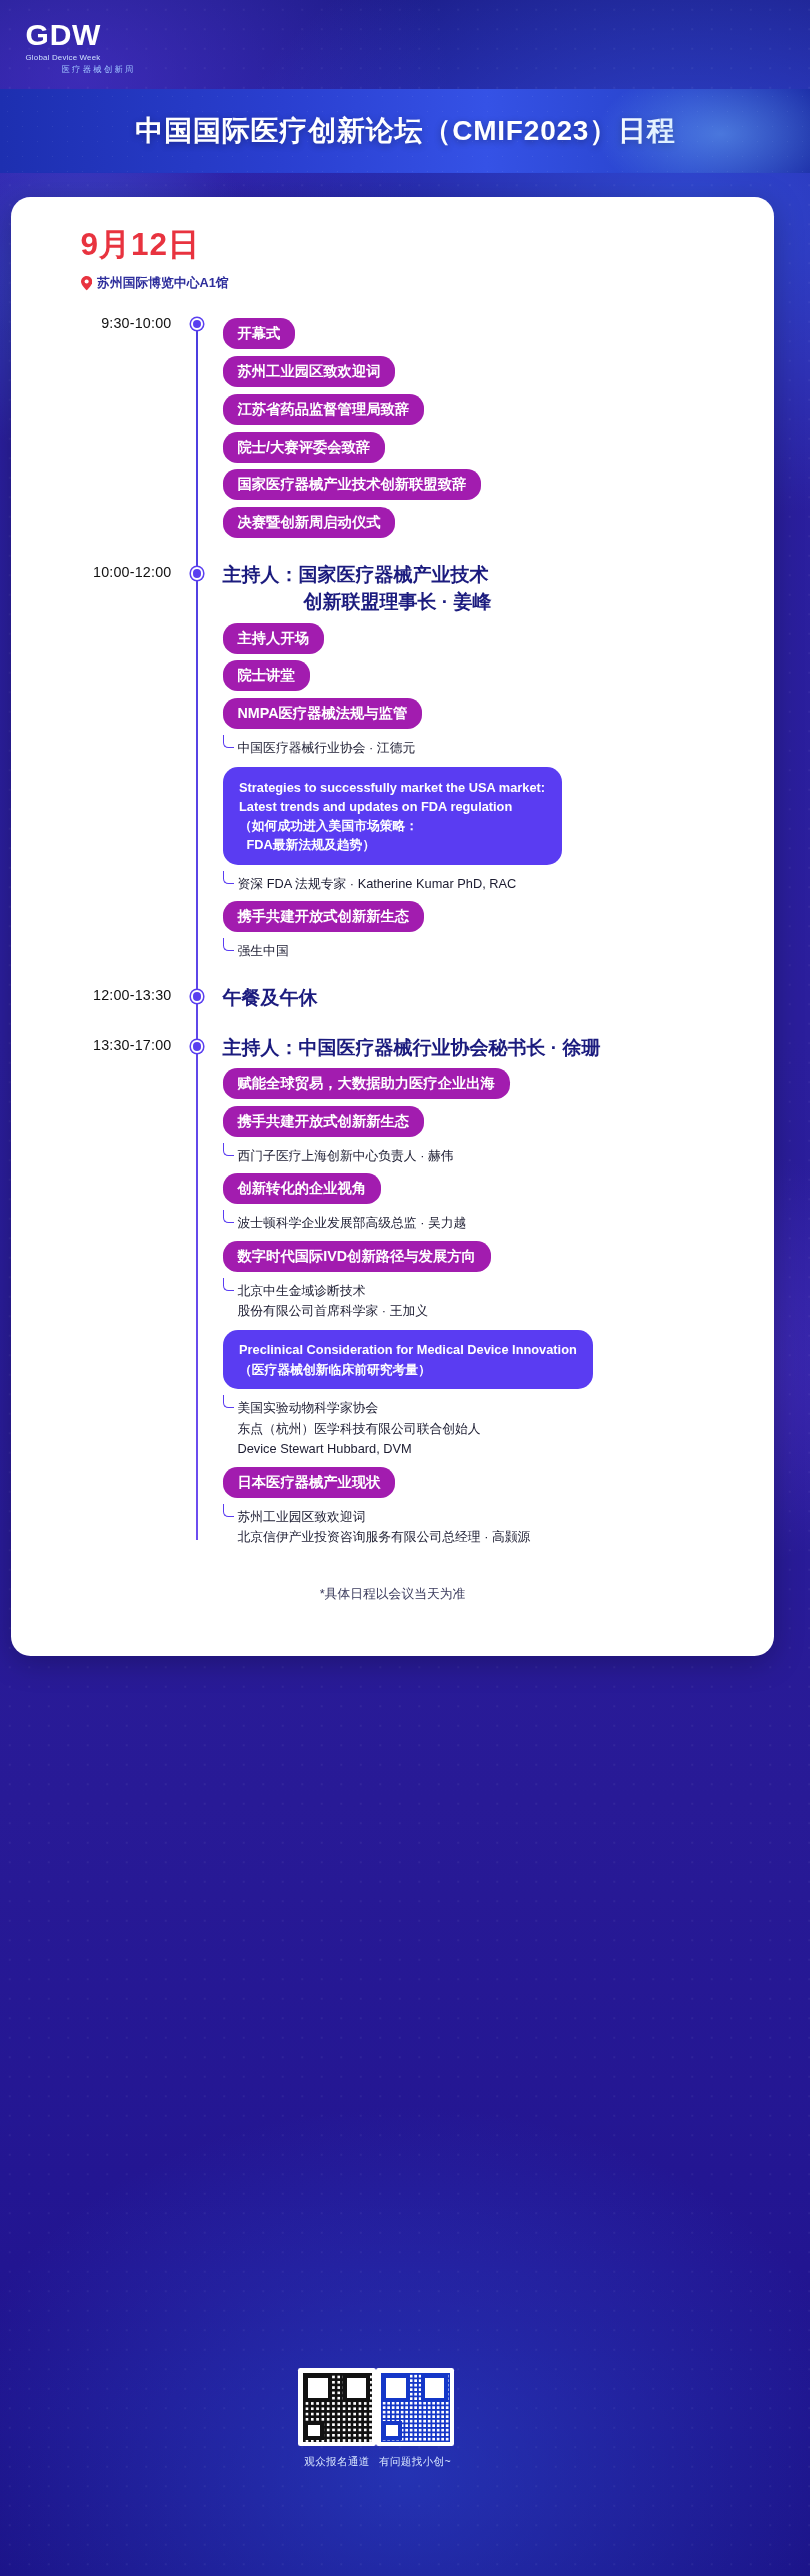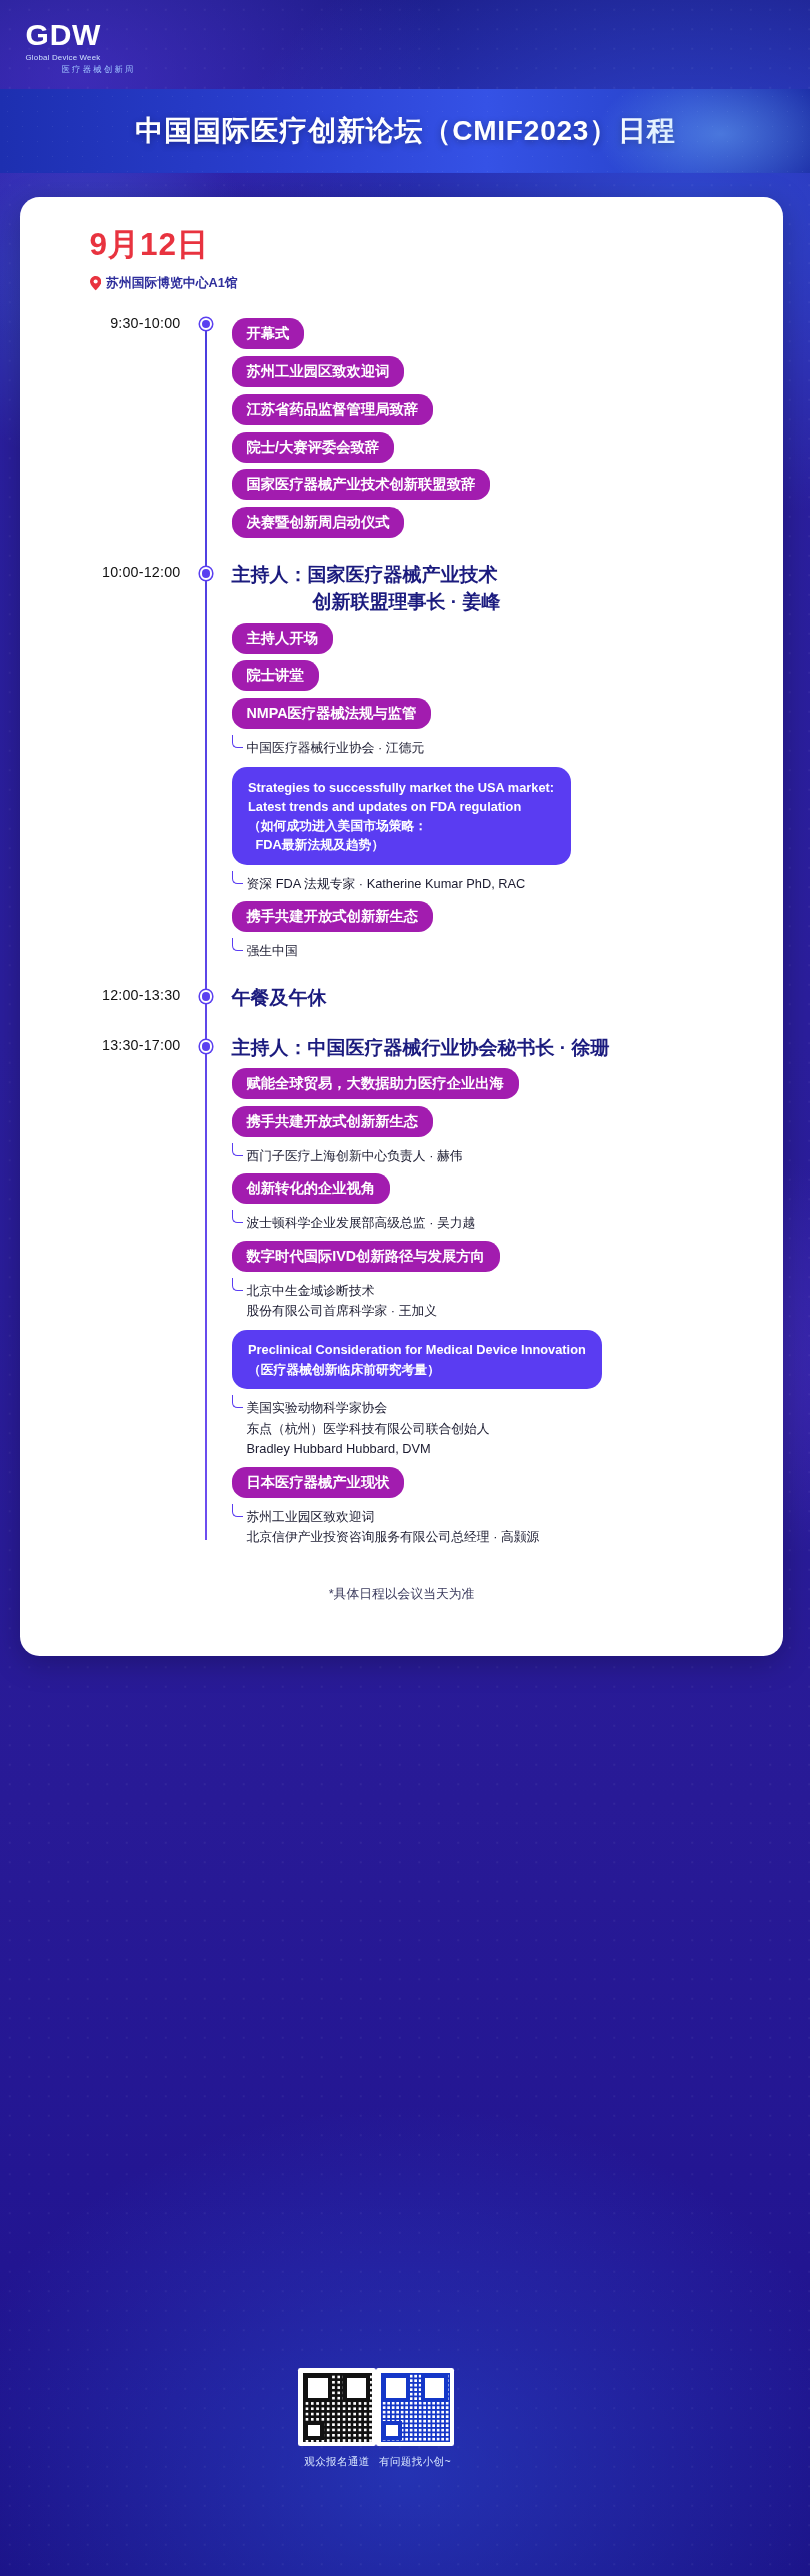--- a/index.html
+++ b/index.html
@@ -72,21 +72,21 @@
   }
   .banner-title {
     position: relative;
     font-size: 28px; font-weight: bold; color: #ffffff; letter-spacing: 0.8px;
     text-shadow: 0 1.5px 7.5px rgba(0,0,0,.3);
     white-space: nowrap;
   }
 
   
   .card {
-    position: absolute; left: 20px; top: 197px; width: 763px;
+    position: absolute; left: 11px; top: 197px; width: 763px;
     background: #ffffff;
     border-radius: 19.5px;
     padding: 27px 25.5px 53px 25.5px;
     box-shadow: 0 6px 30px rgba(0,0,0,.25);
   }
 
   .date {
     font-size: 31.5px; font-weight: bold; color: #e8333f; letter-spacing: 0.8px;
     margin-left: 44px;
   }
@@ -318,21 +318,21 @@
             <div class="speaker">股份有限公司首席科学家 · 王加义</div>
           </div>
 
           <div class="pill-en">
             <div>Preclinical Consideration for Medical Device Innovation</div>
             <div>（医疗器械创新临床前研究考量）</div>
           </div>
           <div class="speaker-wrap">
             <div class="speaker">美国实验动物科学家协会</div>
             <div class="speaker">东点（杭州）医学科技有限公司联合创始人</div>
-            <div class="speaker en">Bradley Hubbard Hubbard, DVM</div>
+            <div class="speaker en">Device Stewart Hubbard, DVM</div>
           </div>
 
           <div class="pill block-pill">日本医疗器械产业现状</div>
           <div class="speaker-wrap">
             <div class="speaker">苏州工业园区致欢迎词</div>
             <div class="speaker">北京信伊产业投资咨询服务有限公司总经理 · 高颢源</div>
           </div>
         </div>
       </div>
     </div>

